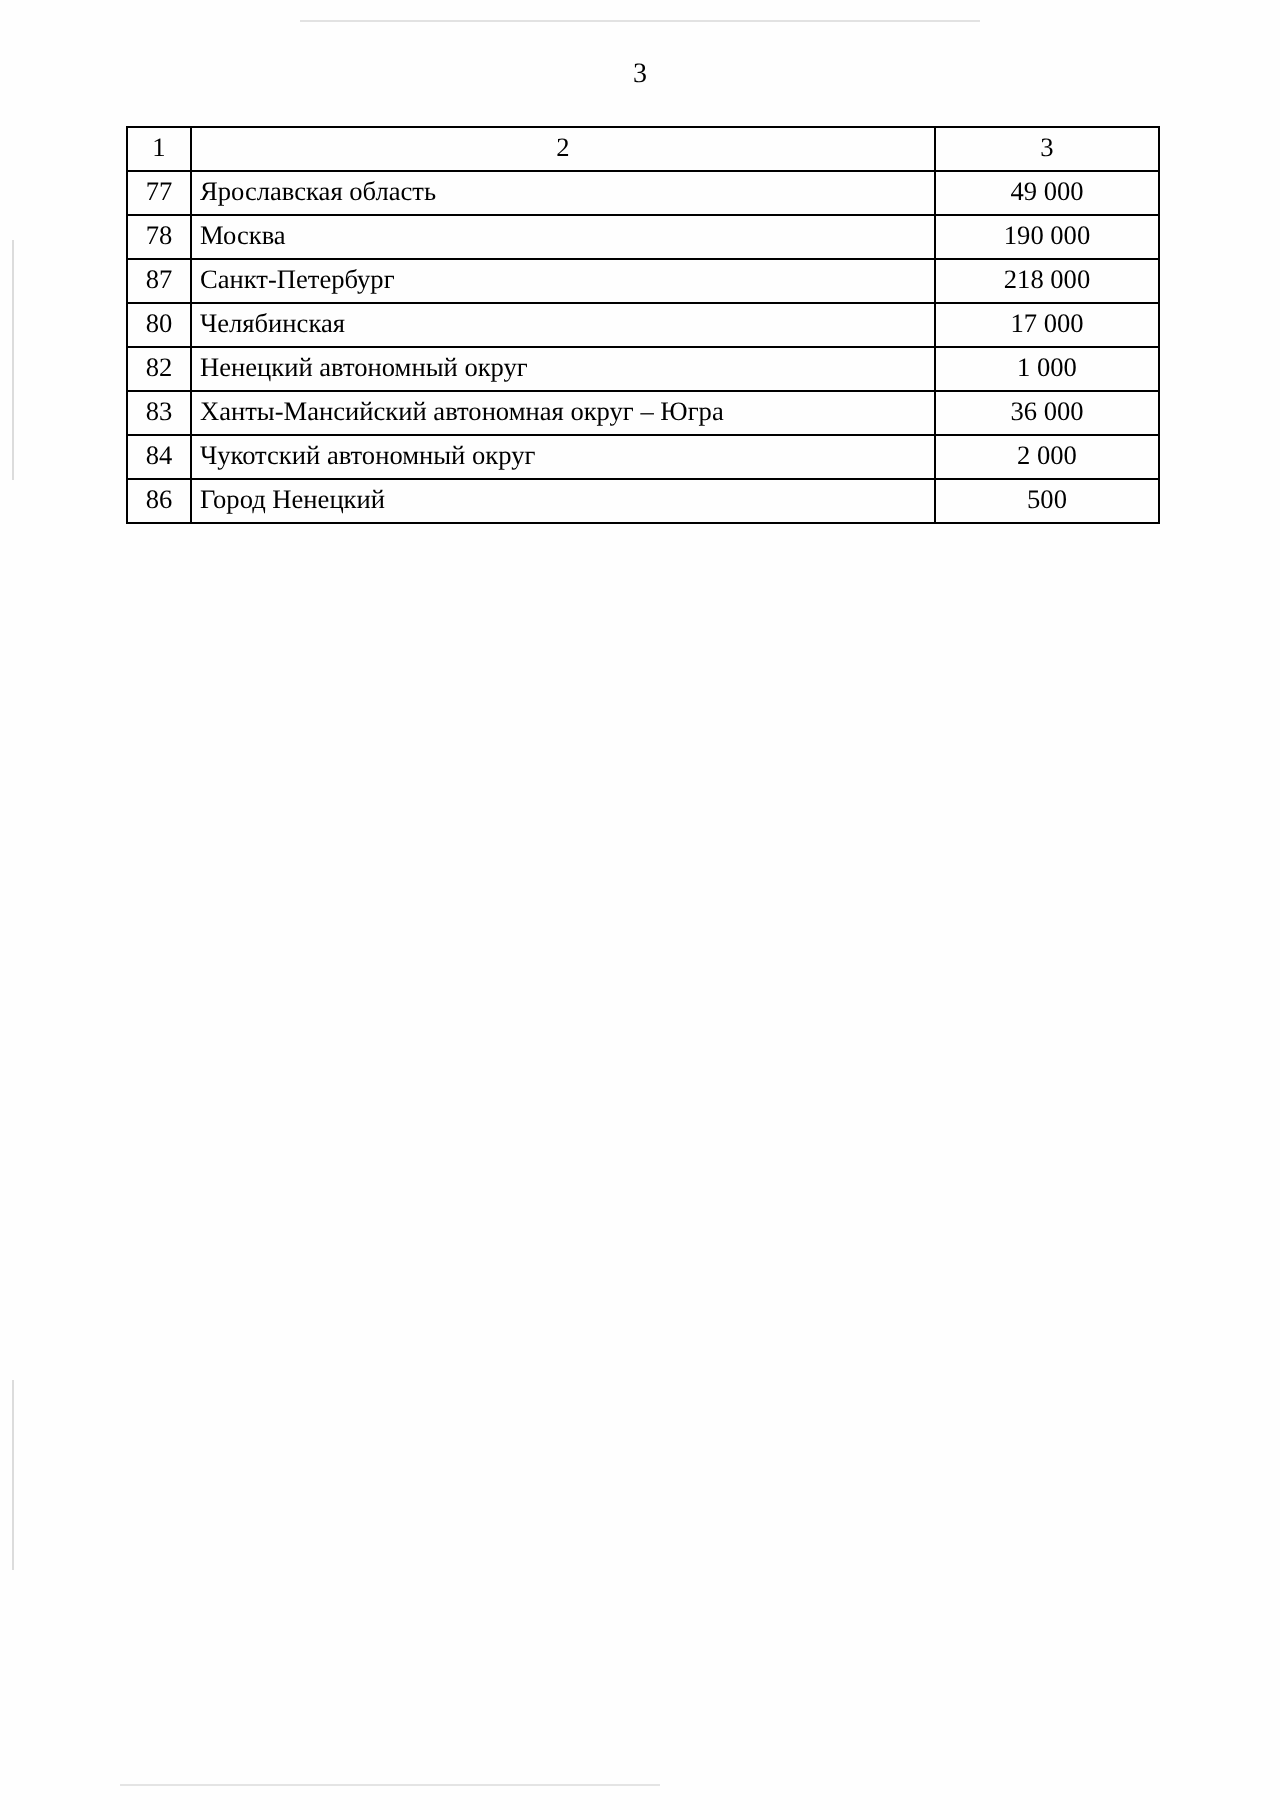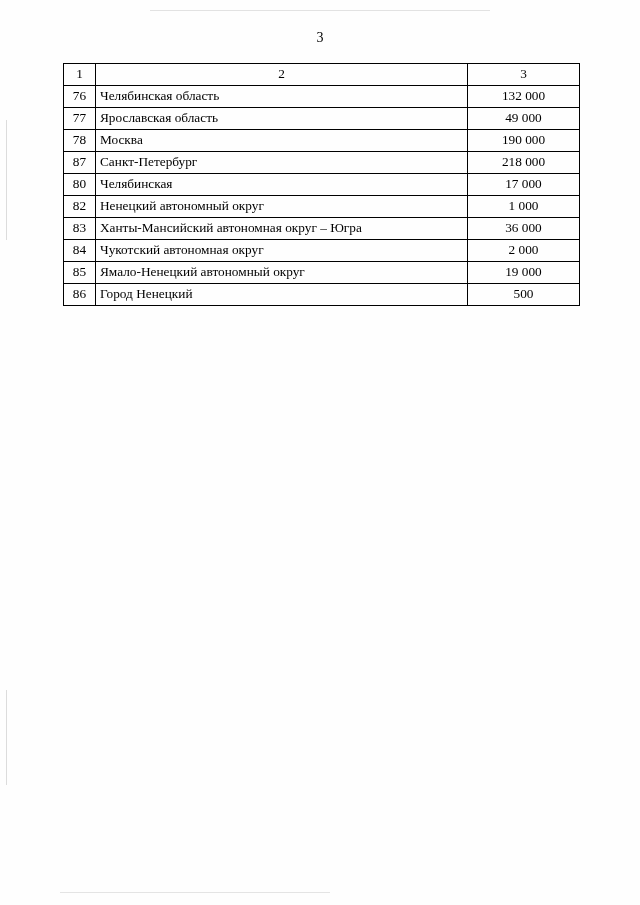--- a/index.html
+++ b/index.html
@@ -130,25 +130,20 @@
         <col class="c-num">
         <col class="c-name">
         <col class="c-val">
       </colgroup>
       <tbody id="table-body">
         <tr class="hdr">
           <td>1</td>
           <td>2</td>
           <td>3</td>
         </tr>
-      <tr>
-            <td class="cell-num">76</td>
-            <td class="cell-name">Челябинская область</td>
-            <td class="cell-val">132 000</td>
-          </tr>
           <tr>
             <td class="cell-num">77</td>
             <td class="cell-name">Ярославская область</td>
             <td class="cell-val">49 000</td>
           </tr>
           <tr>
             <td class="cell-num">78</td>
             <td class="cell-name">Москва</td>
             <td class="cell-val">190 000</td>
           </tr>
@@ -167,27 +162,22 @@
             <td class="cell-name">Ненецкий автономный округ</td>
             <td class="cell-val">1 000</td>
           </tr>
           <tr>
             <td class="cell-num">83</td>
             <td class="cell-name">Ханты-Мансийский автономная округ – Югра</td>
             <td class="cell-val">36 000</td>
           </tr>
           <tr>
             <td class="cell-num">84</td>
-            <td class="cell-name">Чукотский автономная округ</td>
+            <td class="cell-name">Чукотский автономный округ</td>
             <td class="cell-val">2 000</td>
-          </tr>
-          <tr>
-            <td class="cell-num">85</td>
-            <td class="cell-name">Ямало-Ненецкий автономный округ</td>
-            <td class="cell-val">19 000</td>
           </tr>
           <tr>
             <td class="cell-num">86</td>
             <td class="cell-name">Город Ненецкий</td>
             <td class="cell-val">500</td>
           </tr>
         </tbody>
     </table>
   </div>
 

